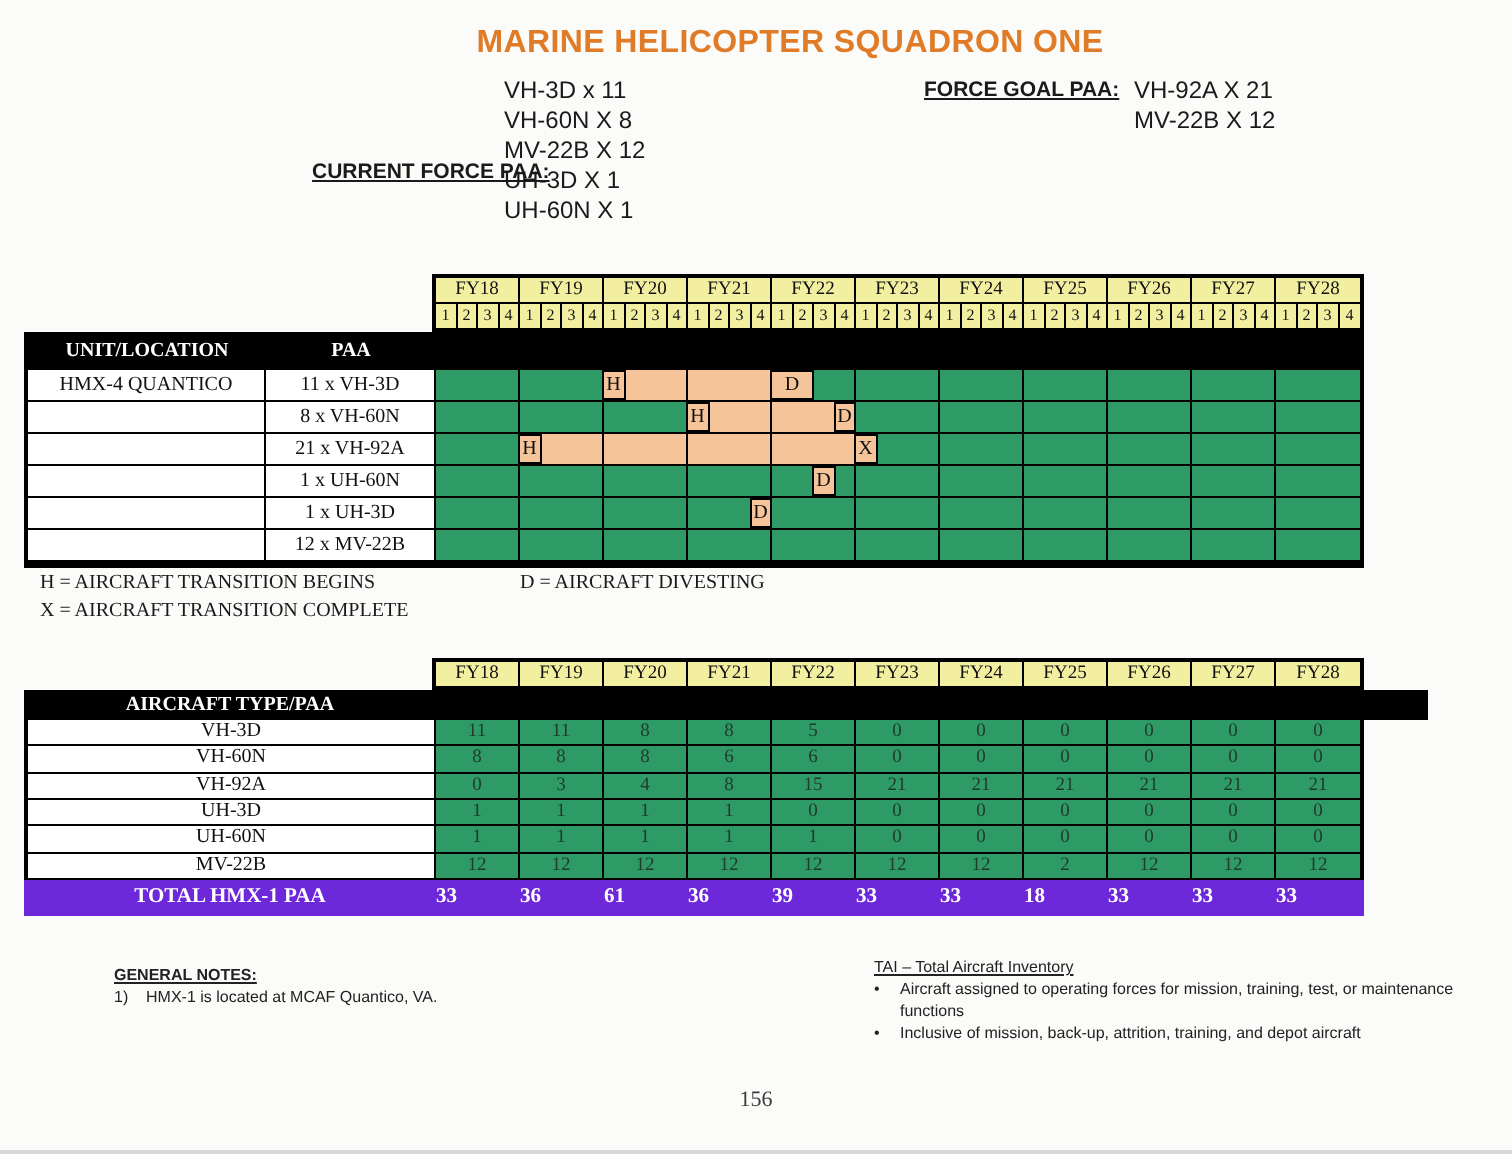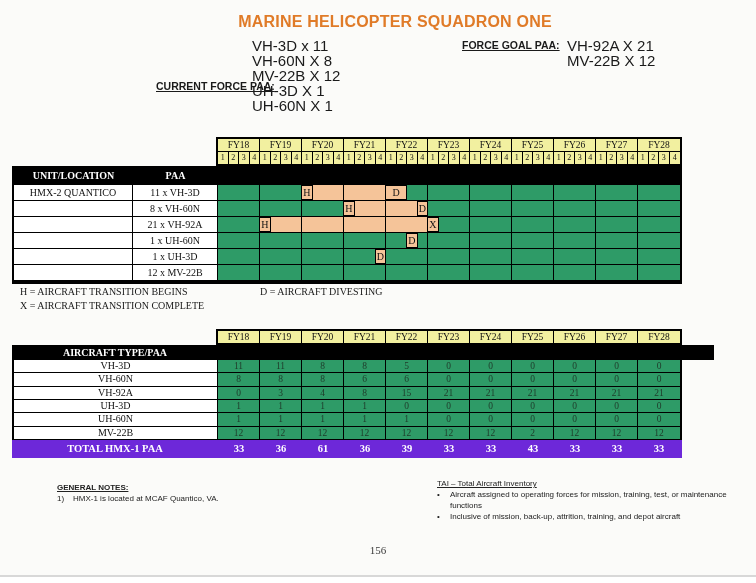--- a/index.html
+++ b/index.html
@@ -4,21 +4,21 @@
 <style>
   html,body{margin:0;padding:0;background:#fff;}
   .page{position:relative;width:756px;height:583px;background:#FBFBF9;overflow:hidden;
         font-family:"Liberation Serif","DejaVu Serif",serif;color:#111;}
   
   .title{position:absolute;top:13px;left:34px;right:0;text-align:center;
          font-family:"Liberation Sans","DejaVu Sans",sans-serif;font-weight:bold;
          font-size:16px;color:var(--orange,#E07B28);letter-spacing:.2px;}
   .force-label{position:absolute;font-family:"Liberation Sans",sans-serif;font-weight:bold;
          font-size:10.5px;text-decoration:underline;color:#1a1a1a;}
-  .force-vals{position:absolute;font-family:"Liberation Sans",sans-serif;font-size:15px;
+  .force-vals{position:absolute;font-family:"Liberation Sans",sans-serif;font-size:12px;
          color:#1a1a1a;line-height:15px;}
   #cur-label{left:156px;top:39px;margin-top:41px;} #cur-vals{left:252px;top:38px;}
   #goal-label{left:462px;top:39px;} #goal-vals{left:567px;top:38px;}
   
   .t1-yellow{position:absolute;left:216px;top:137px;width:466px;height:29px;border:2px solid #000;
              box-sizing:border-box;display:flex;flex-direction:column;background:var(--yellow,#F2F0A0);}
   .fy-row{display:flex;height:13px;border-bottom:1px solid #000;box-sizing:border-box;}
   .t2-fy-row{display:flex;height:12px;}
   .fy-cell{width:42px;box-sizing:border-box;border-right:1px solid #000;background:var(--yellow,#F2F0A0);
            font-size:9.5px;line-height:12px;text-align:center;}
@@ -57,21 +57,21 @@
   #t2-head-label{left:2px;width:202px;height:15px;line-height:15px;}
   .t2-data{position:absolute;left:12px;top:360px;width:670px;box-sizing:border-box;
            border-left:2px solid #000;border-right:2px solid #000;}
   .t2-row{display:flex;height:13.34px;}
   .type-cell{width:204px;background:#fff;font-size:10px;line-height:12px;}
   .val-cell{width:42px;background:var(--green,#2E9B67);font-size:9.5px;line-height:12px;color:#1f3a2a;}
   .val-cell.last{border-right:none;}
   .t2-total{position:absolute;left:12px;top:440px;width:670px;height:18px;background:#6d28d9;display:flex;
             color:#fff;font-weight:bold;}
   .total-label{width:206px;text-align:center;font-size:10.5px;line-height:18px;}
-  .total-val{width:42px;text-align:center;font-size:10.5px;line-height:18px;}
+  .total-val{width:42px;text-align:left;font-size:10.5px;line-height:18px;}
   
   .note{position:absolute;font-family:"Liberation Sans",sans-serif;font-size:8px;color:#222;}
   #gen-title{left:57px;top:483px;font-weight:bold;text-decoration:underline;}
   #gen-item{left:57px;top:494px;white-space:pre;text-align:center;}
   #tai{left:437px;top:479px;width:306px;}
   #tai-title{text-decoration:underline;margin-bottom:2px;}
   .tai-bullet{display:flex;line-height:10.5px;margin-top:1px;}
   .bullet-dot{width:13px;text-align:left;}
   .bullet-text{flex:1;}
   
@@ -164,21 +164,21 @@
       </div>
   </div>
 
   <div class="t1-band">
     <div class="band-label" id="unit-head">UNIT/LOCATION</div>
     <div class="band-label" id="paa-head">PAA</div>
   </div>
 
   <div class="t1-data" id="t1-rows">
       <div class="t1-row">
-        <div class="cell unit-cell">HMX-2 QUANTICO</div>
+        <div class="cell unit-cell">HMX-4 QUANTICO</div>
         <div class="cell paa-cell">11 x VH-3D</div>
         <div class="tl">
           <div class="peach" style="left: 84px; width: 105px;"></div>
           <div class="fyline" style="left: 41px;"></div>
           <div class="fyline" style="left: 83px;"></div>
           <div class="fyline" style="left: 125px;"></div>
           <div class="fyline" style="left: 167px;"></div>
           <div class="fyline" style="left: 209px;"></div>
           <div class="fyline" style="left: 251px;"></div>
           <div class="fyline" style="left: 293px;"></div>
@@ -395,21 +395,21 @@
   <div class="t2-total">
     <div class="total-label">TOTAL HMX-1 PAA</div>
     <div style="display:flex" id="t2-total-values">
         <div class="total-val">33</div>
         <div class="total-val">36</div>
         <div class="total-val">61</div>
         <div class="total-val">36</div>
         <div class="total-val">39</div>
         <div class="total-val">33</div>
         <div class="total-val">33</div>
-        <div class="total-val">43</div>
+        <div class="total-val">18</div>
         <div class="total-val">33</div>
         <div class="total-val">33</div>
         <div class="total-val">33</div>
       </div>
   </div>
 
   <div class="note" id="gen-title">GENERAL NOTES:</div>
   <div class="note" id="gen-item">1)    HMX-1 is located at MCAF Quantico, VA.</div>
 
   <div class="note" id="tai">

